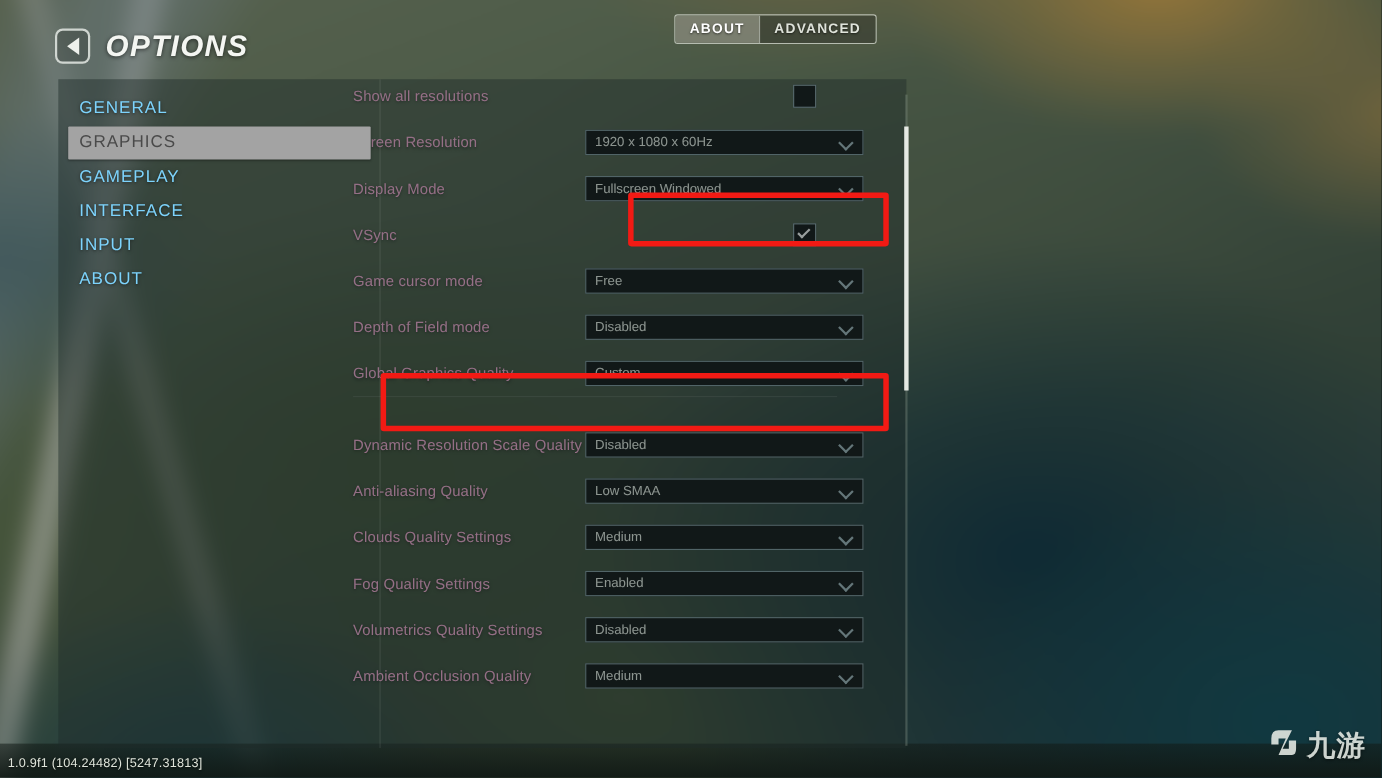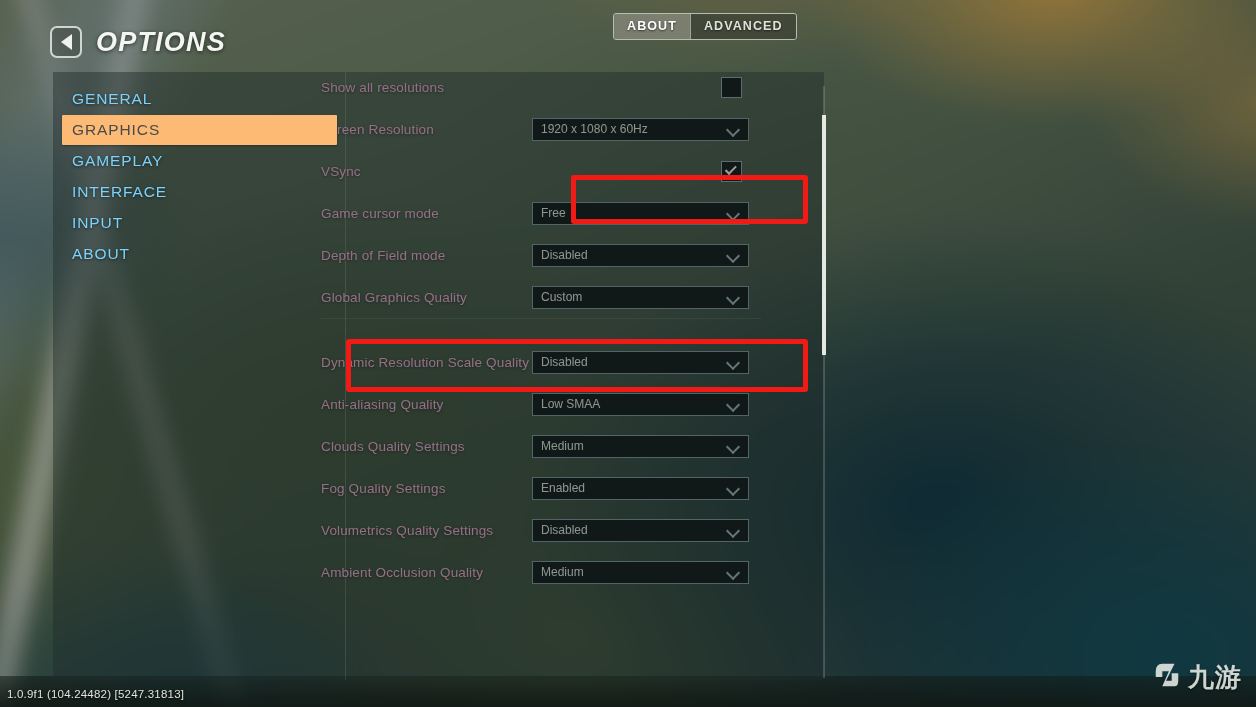--- a/index.html
+++ b/index.html
@@ -118,21 +118,21 @@
     align-items: center;
     padding-left: 10px;
     margin-bottom: 1px;
     font-size: 15.5px;
     letter-spacing: .9px;
     color: #7dd3fc;
     text-shadow: 0 1px 3px rgba(0,0,0,.55);
     cursor: pointer;
   }
   .nav-item.selected {
-    background: #fdba74;
+    background: #a3a3a3;
     color: #4a4a4a;
     text-shadow: none;
     border-radius: 1px;
     box-shadow: 0 1px 2px rgba(0,0,0,.3);
   }
 
   
   #tabs {
     position: absolute;
     left: 613px; top: 13px;
@@ -182,21 +182,21 @@
   .spacer { height: 22px; }
   .separator {
     height: 1px;
     background: rgba(190,200,190,.16);
     margin: 0 0 0 0;
   }
 
   .dropdown {
     position: absolute;
     left: 211px;
-    width: 217px;
+    width: 253px;
     height: 23px;
     background: #07090b;
     border: 1px solid #7d949b;
     display: flex;
     align-items: center;
     padding: 0 8px;
     cursor: pointer;
   }
   .dropdown .val {
     font-size: 12px;
@@ -348,20 +348,27 @@
         <div class="checkbox unchecked"></div>
       </div>
       <div class="row">
         <div class="row-label">Screen Resolution</div>
         <div class="dropdown">
           <span class="val">1920 x 1080 x 60Hz</span>
           <span class="chev"></span>
         </div>
       </div>
       <div class="row">
+        <div class="row-label">Display Mode</div>
+        <div class="dropdown">
+          <span class="val">Fullscreen Windowed</span>
+          <span class="chev"></span>
+        </div>
+      </div>
+      <div class="row">
         <div class="row-label">VSync</div>
         <div class="checkbox">
           <span class="tick"></span>
         </div>
       </div>
       <div class="row">
         <div class="row-label">Game cursor mode</div>
         <div class="dropdown">
           <span class="val">Free</span>
           <span class="chev"></span>

